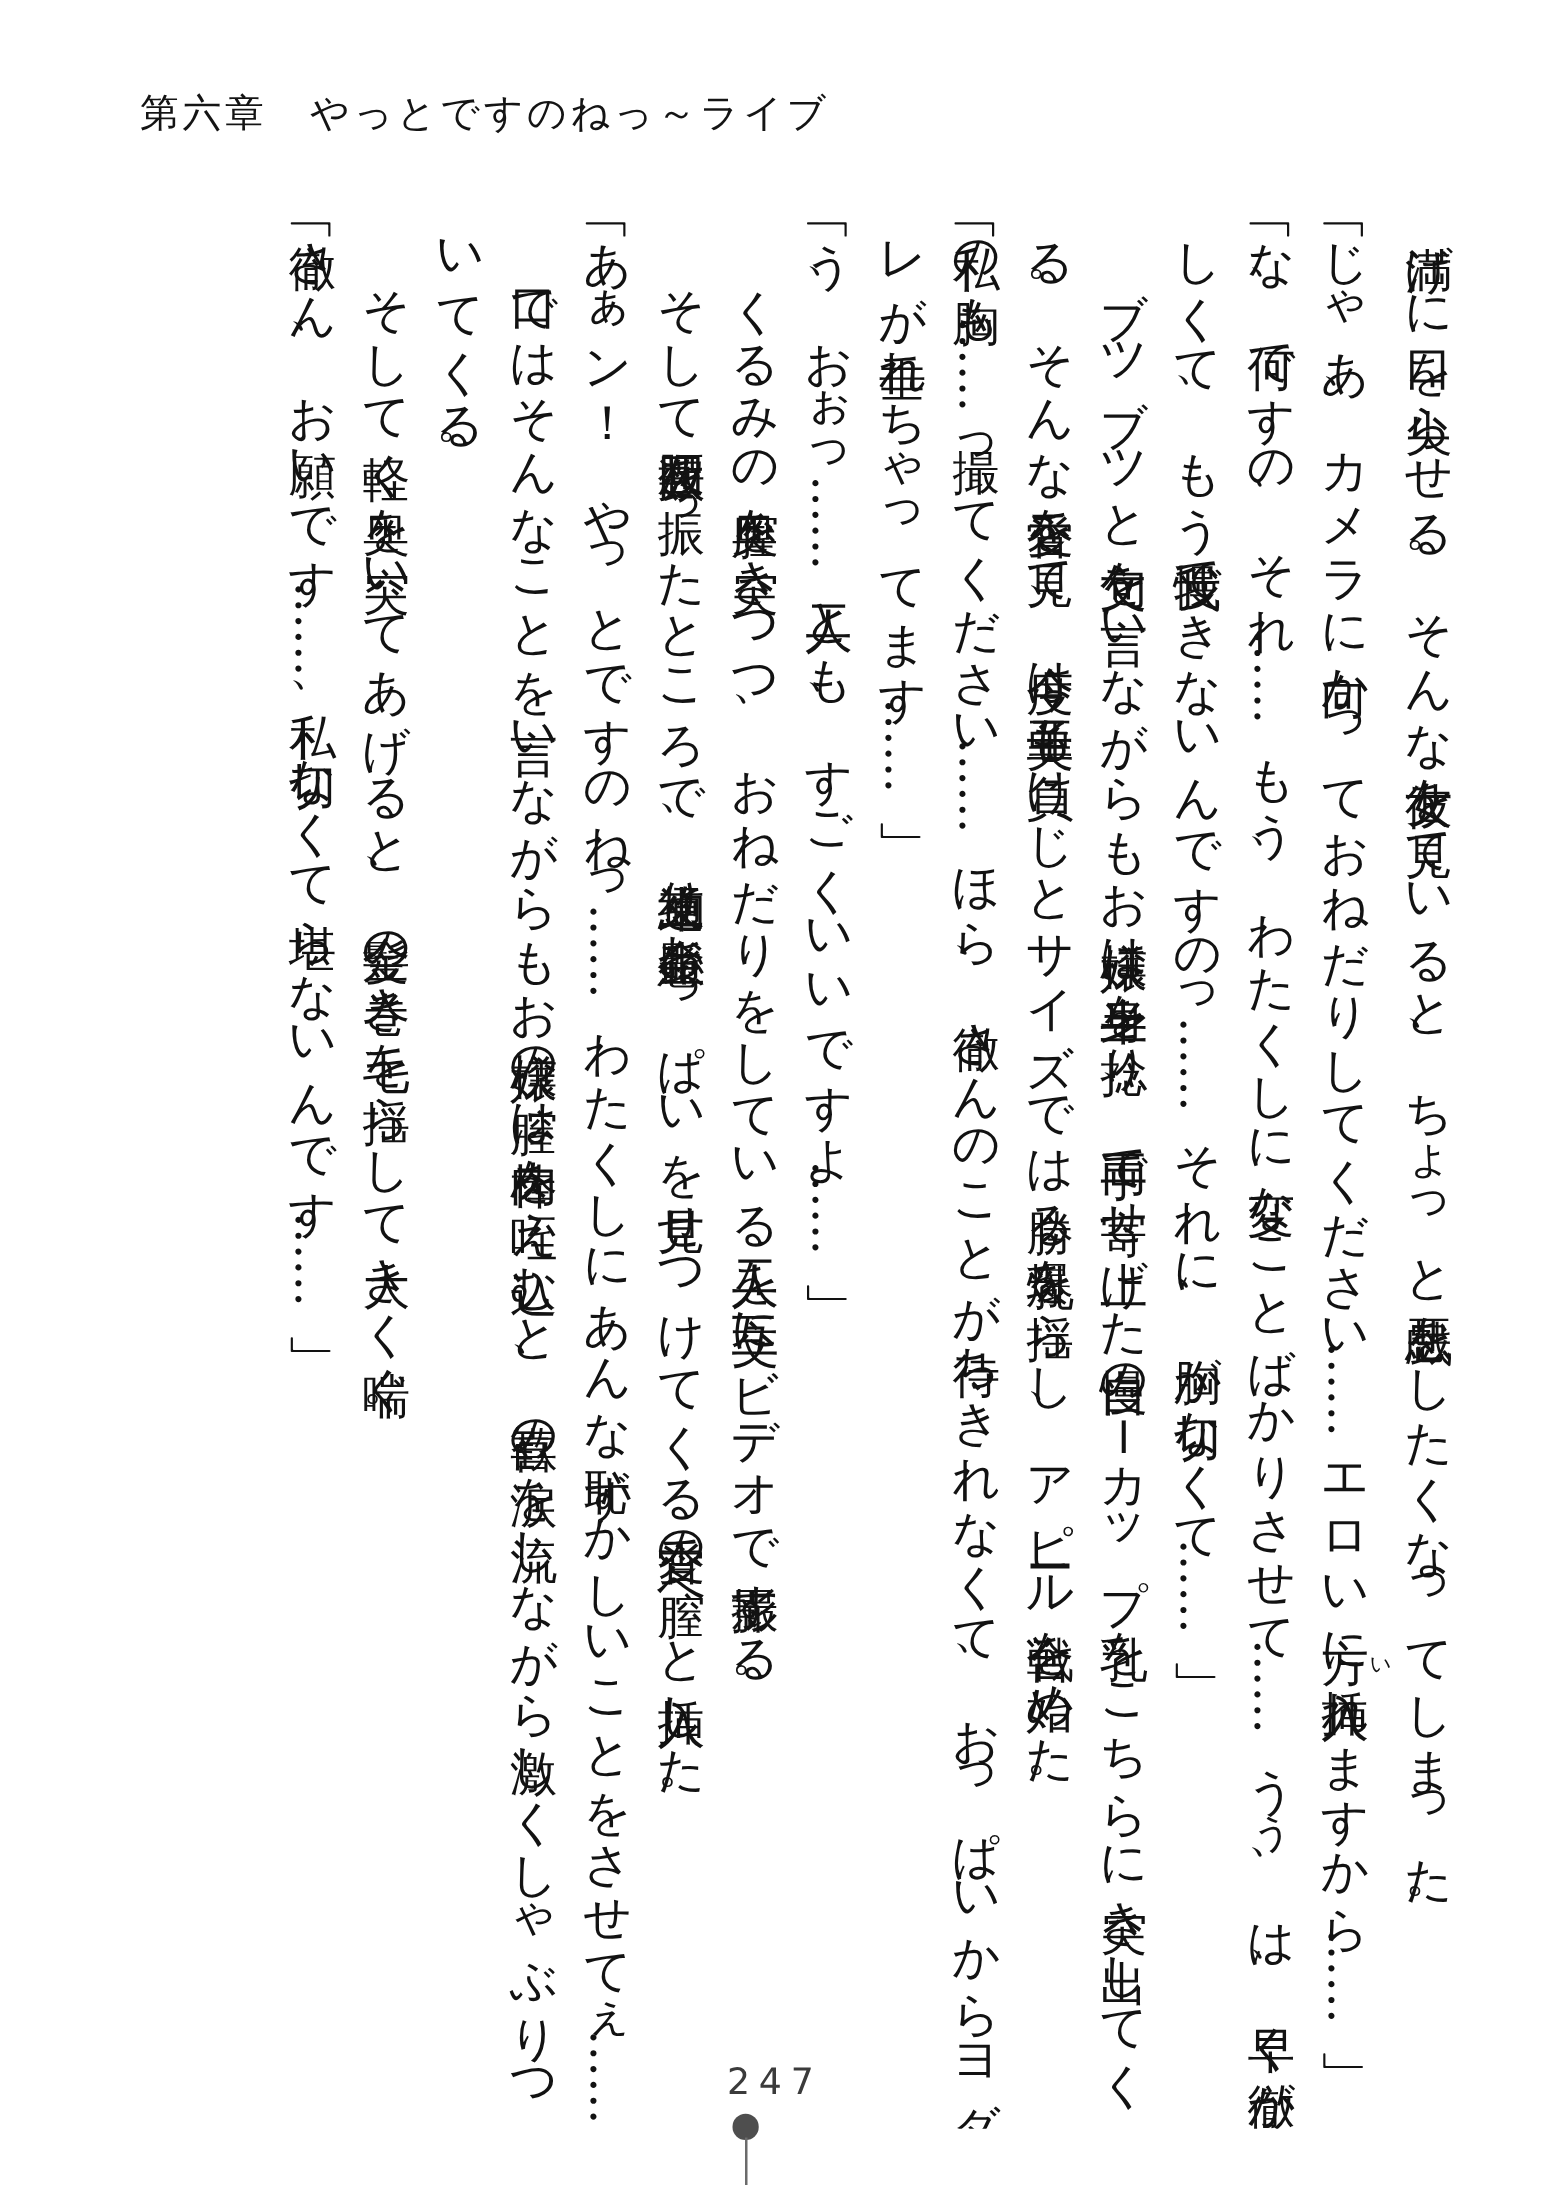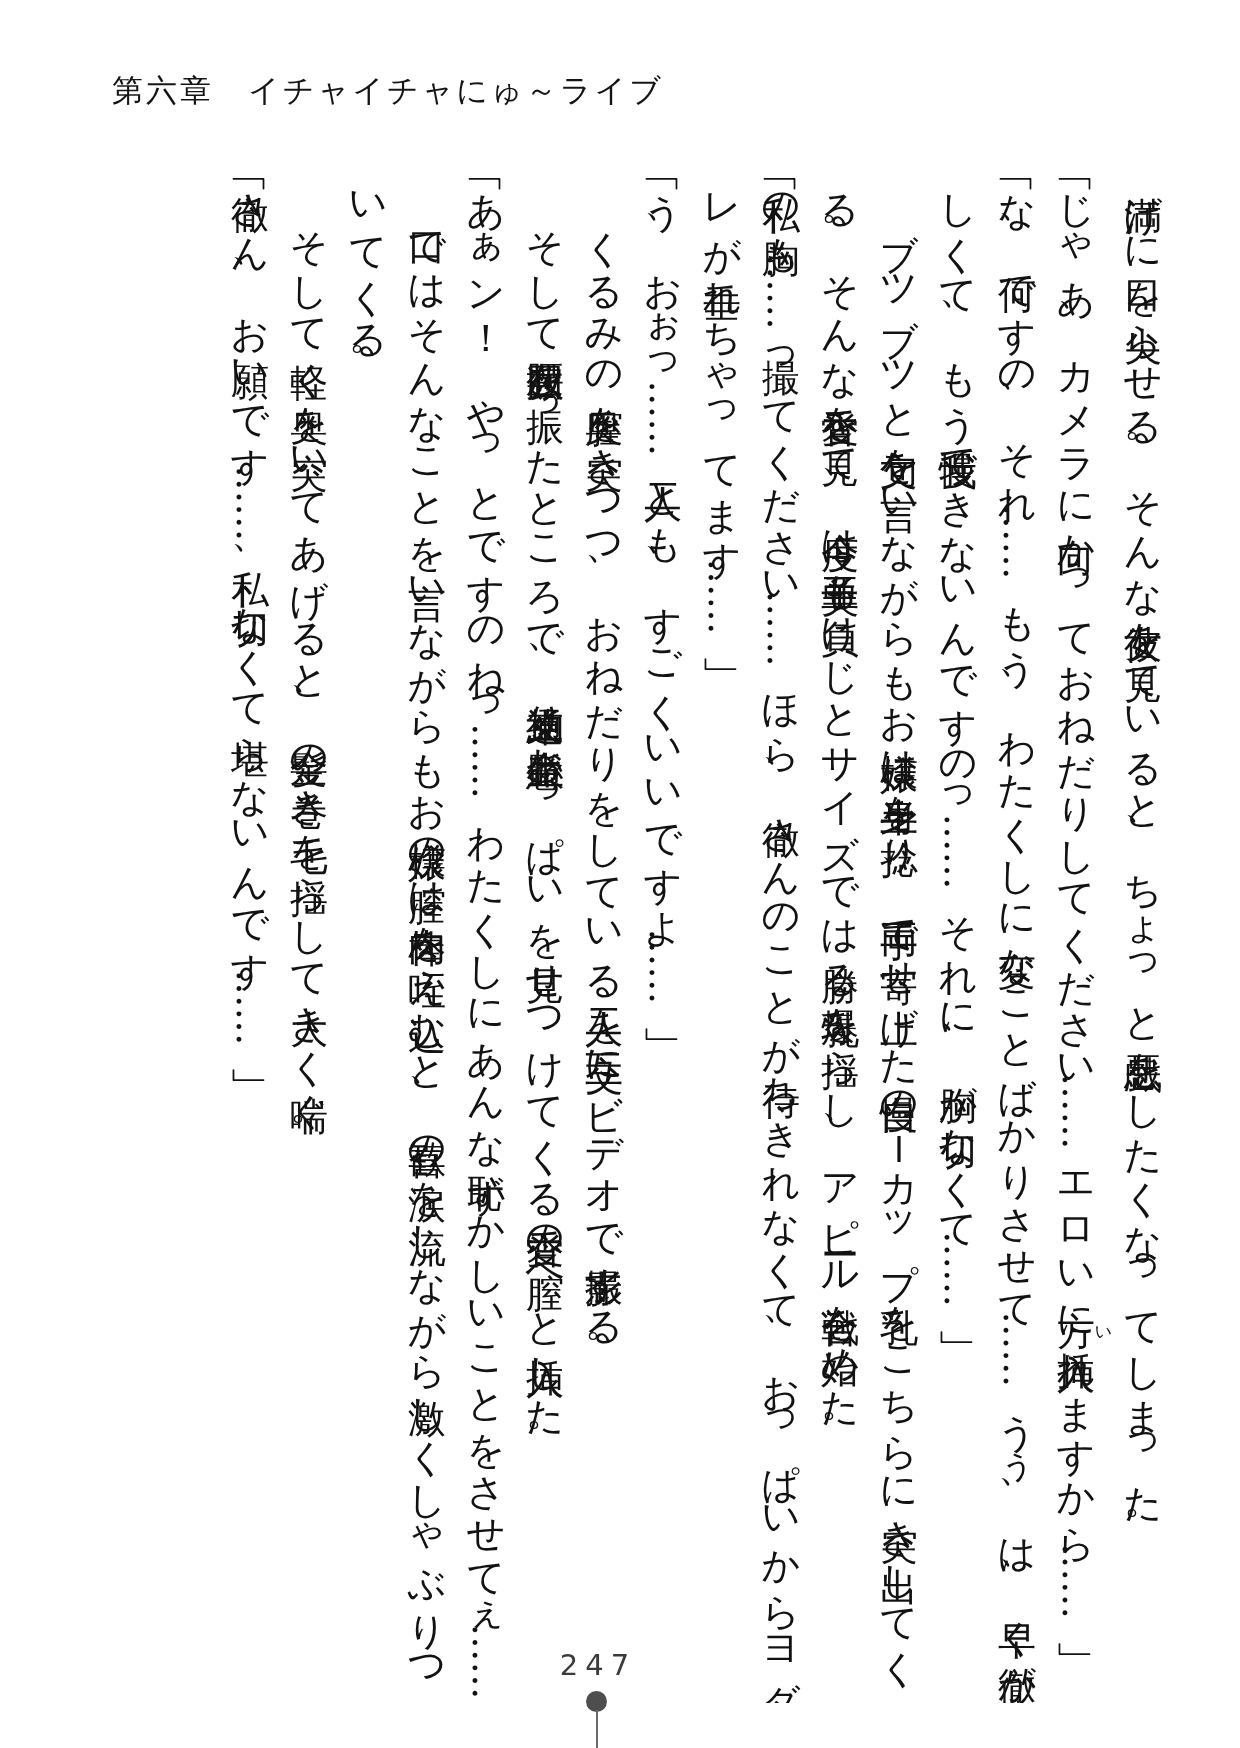--- a/index.html
+++ b/index.html
@@ -47,21 +47,21 @@
     font-size:17px;
     letter-spacing:0;
     line-height:1;
     font-family:"DejaVu Serif","Liberation Serif",serif;
   }
   
   .page-number{
     position:absolute;
     left:538px;top:1648px;
     width:120px;
-    text-align:center;
+    text-align:right;
     font-family:"DejaVu Sans","Liberation Sans",sans-serif;
     font-size:29px;
     font-weight:normal;
     letter-spacing:7px;
     color:#3b3b3b;
   }
   .footer-dot{
     position:absolute;
     left:586px;top:1691px;
     width:21px;height:21px;
@@ -71,21 +71,21 @@
   .footer-line{
     position:absolute;
     left:596px;top:1710px;
     width:2px;height:38px;
     background:#6b6b6b;
   }
 </style>
 </head>
 <body>
 
-<div class="running-head">第六章　イチャイチャにゅ～ライブ</div>
+<div class="running-head">第六章　やっとですのねっ～ライブ</div>
 
 <div class="text-block">
     <p>満げに口を尖らせる。そんな彼女を見ていると、ちょっと悪戯をしたくなってしまった。</p>
     <p>「じゃあ、カメラに向かっておねだりしてください……エロい方に挿<ruby>入<rt>い</rt></ruby>れますから……」</p>
     <p>「な、何ですの、それ……もう、わたくしに変なことばかりさせて……うぅ、は、早く徹が欲しくて、もう我慢できないんですのっ……それに、胸が切なくて……」</p>
     <p class="indent">ブツブツと文句を言いながらもお嬢様は上半身を捻り、両手で寄せ上げた自慢のＩカップ乳をこちらに突き出してくる。そんな愛香を見て、今度は亜美子も負けじとサイズでは勝る爆乳を揺らし、アピール合戦を始めた。</p>
     <p>「私の胸も……撮ってください……ほら、徹さんのことが待ちきれなくて、おっぱいからヨダレが垂れちゃってます……」</p>
     <p>「う、おぉっ……二人とも、すごくいいですよ……」</p>
     <p class="indent">くるみの膣奥を突きつつ、おねだりをしている二人を交互にビデオで撮影する。</p>
     <p class="indent">そして数回腰を振ったところで、約束通り一生懸命おっぱいを見せつけてくる愛香の膣へと挿入した。</p>

